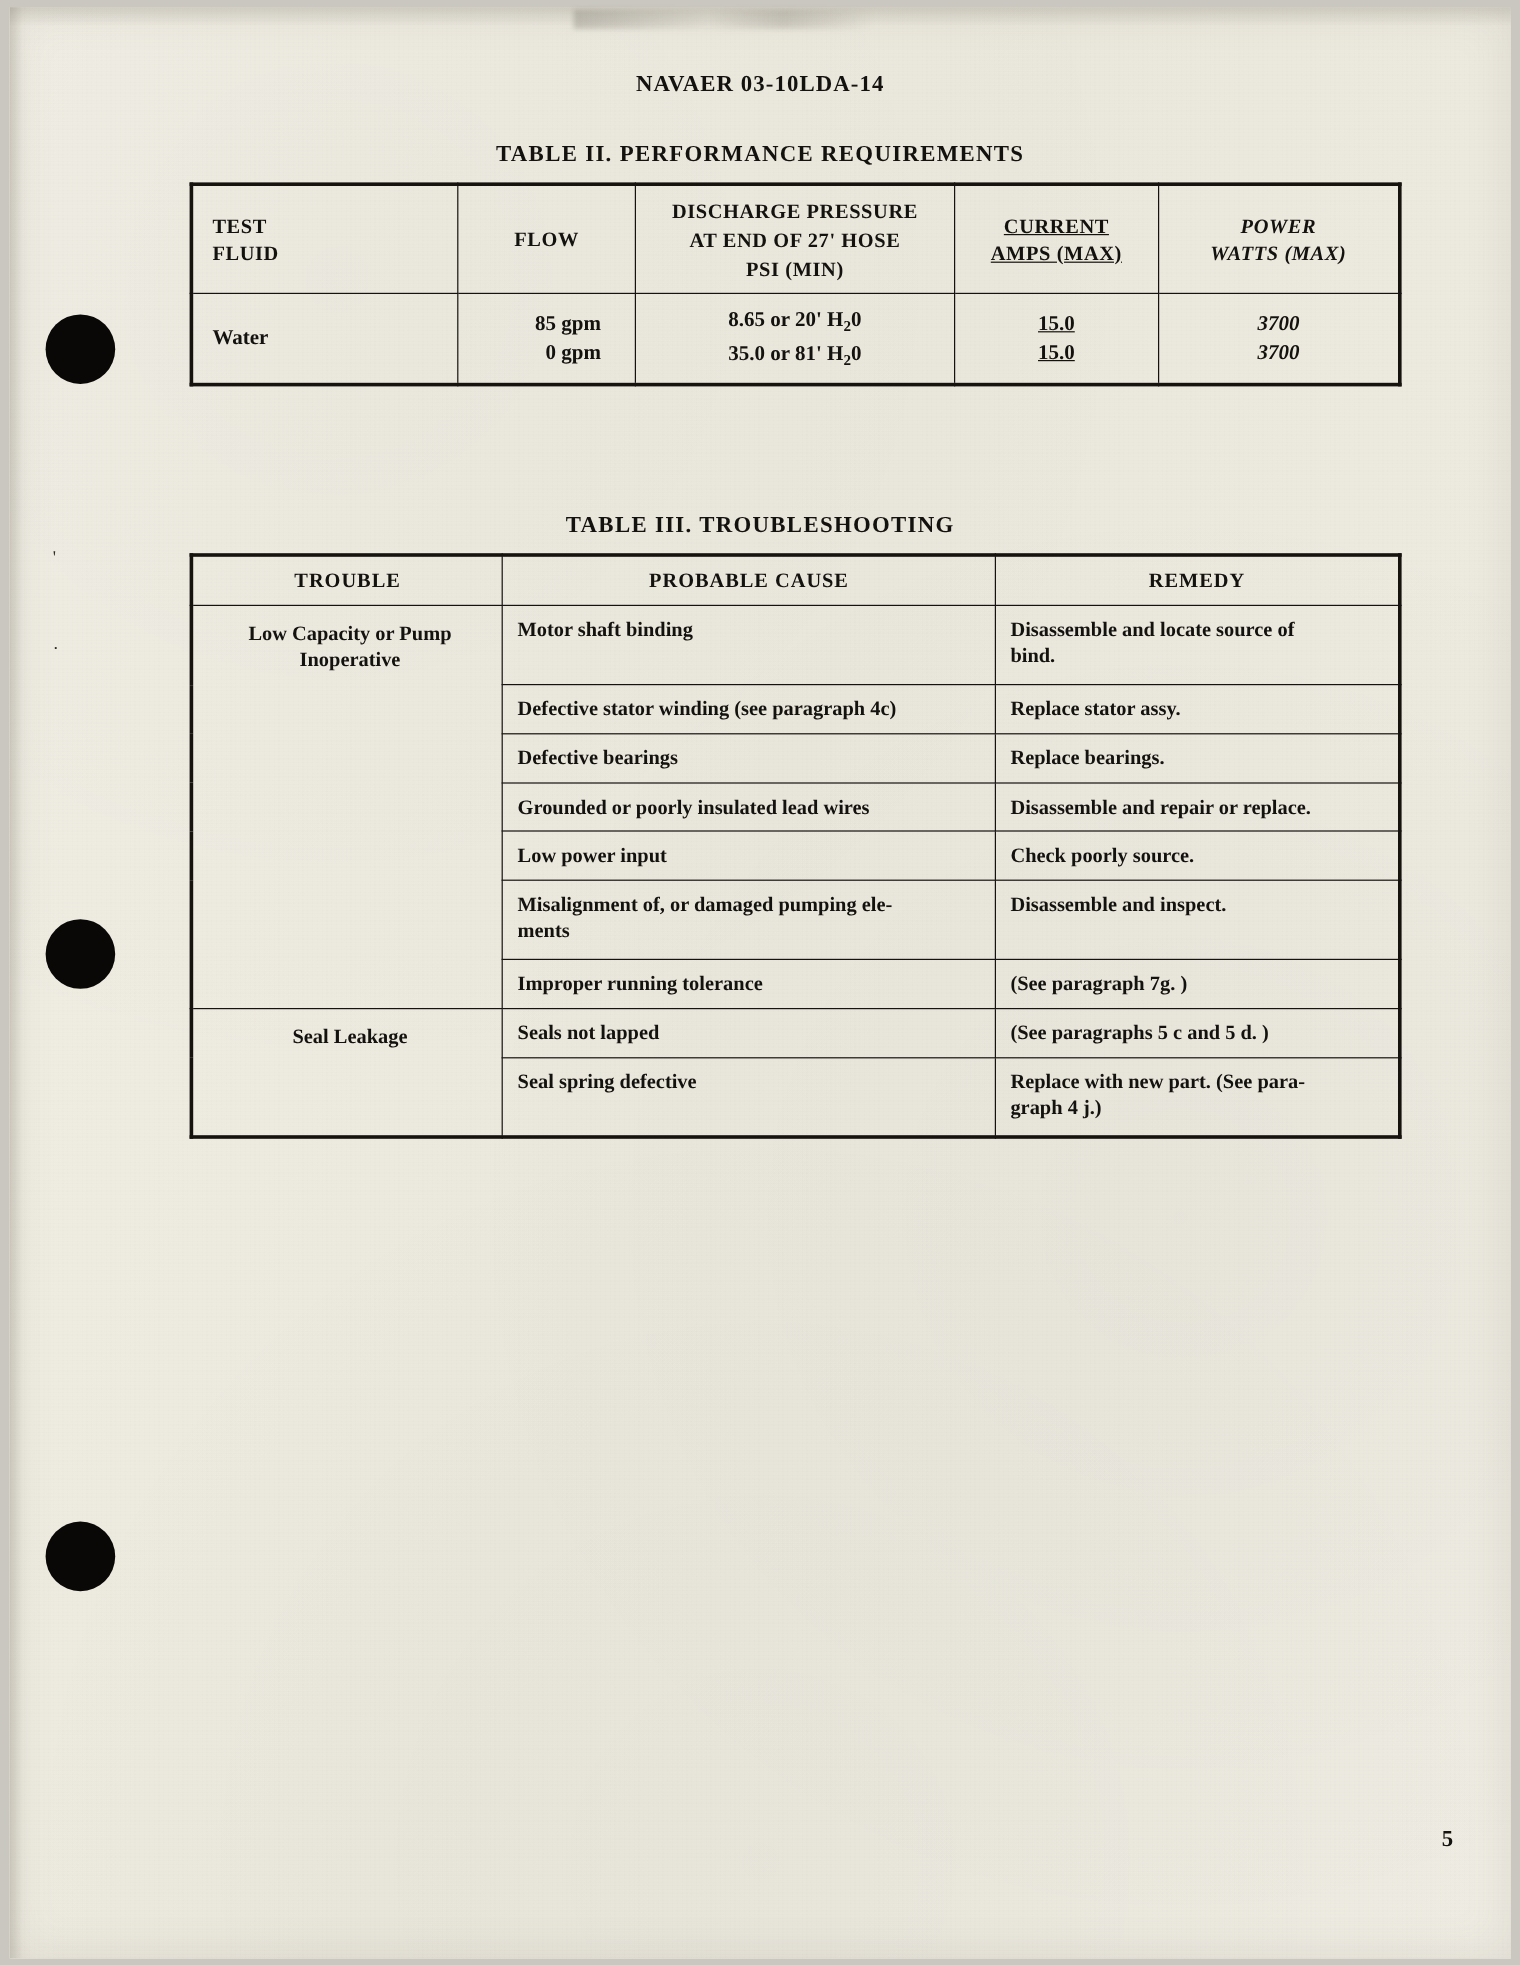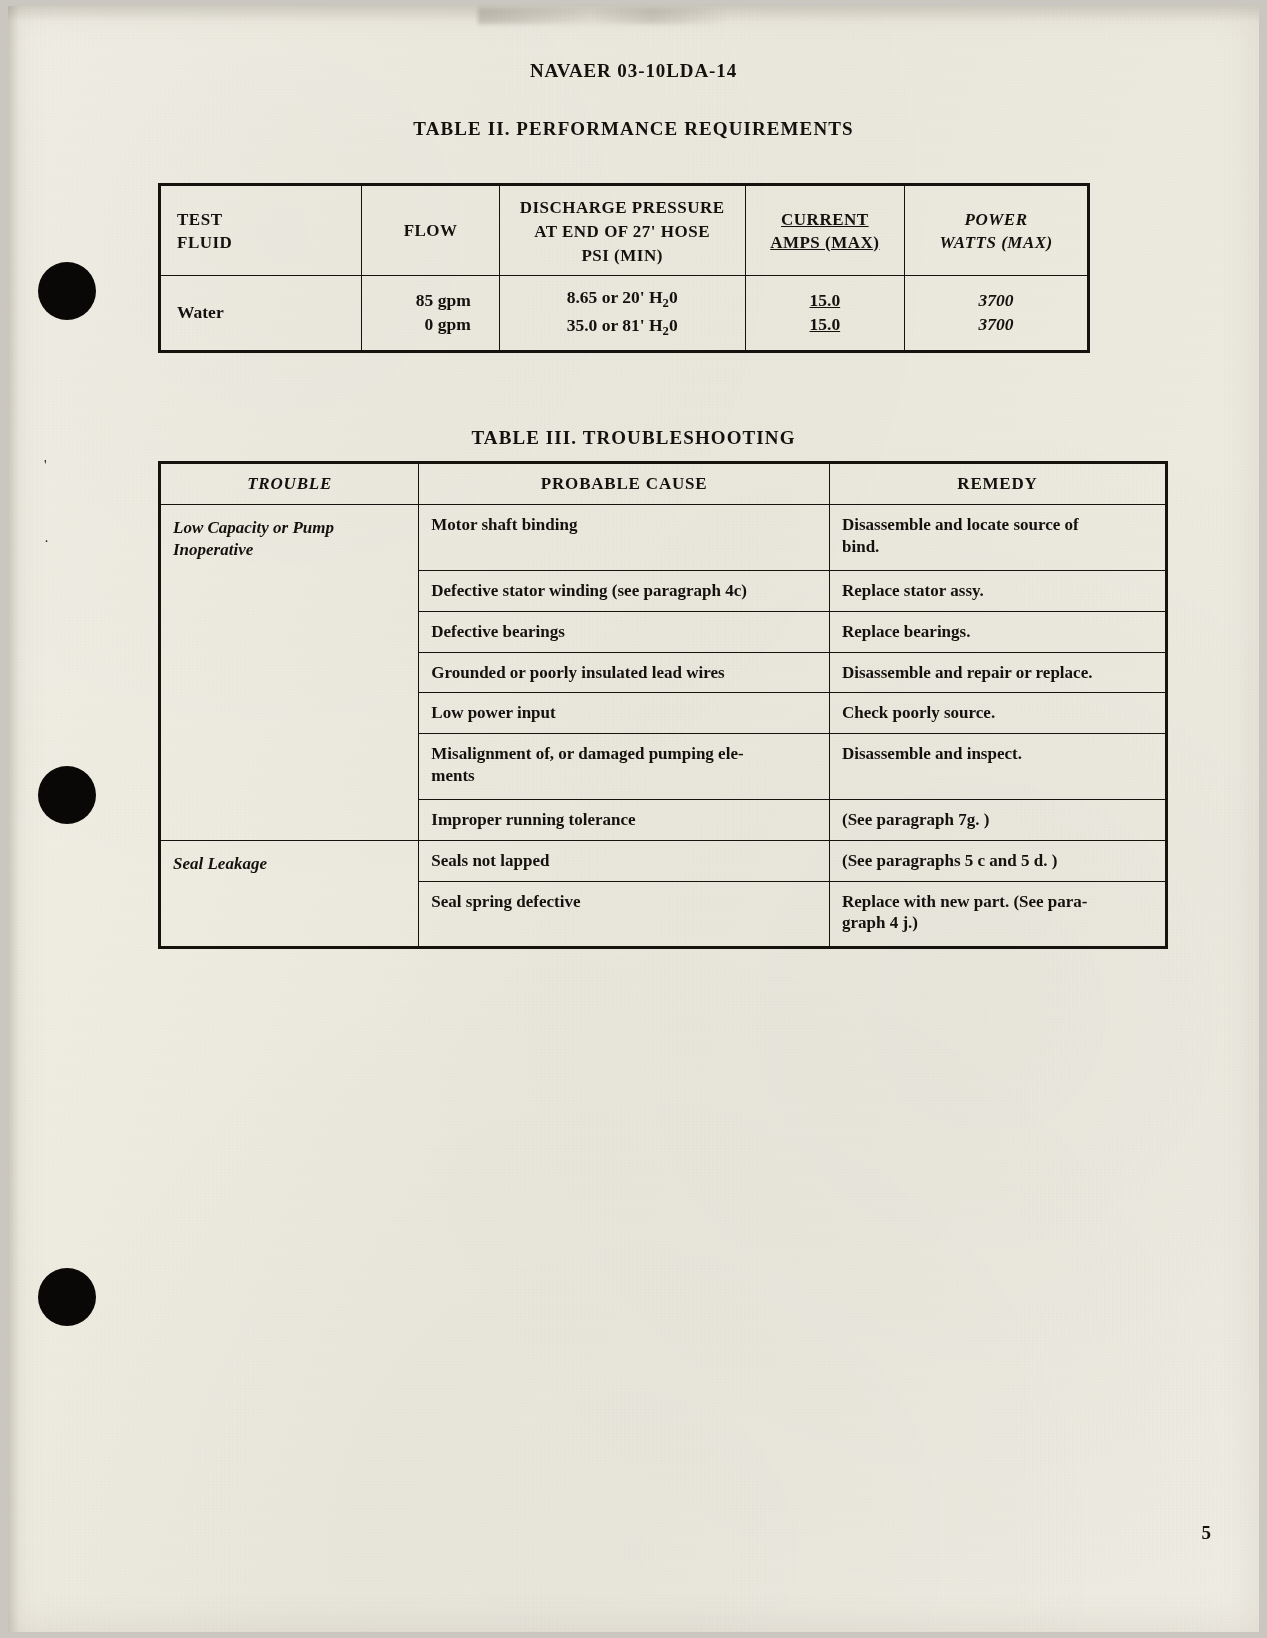--- a/index.html
+++ b/index.html
@@ -101,21 +101,21 @@
     border:1.6px solid #16130f;
     padding:0;
     vertical-align:middle;
     font-weight:bold;
     color:#14120e;
   }
   table.doc { border:3px solid #16130f; }
 
   
   #table2 {
-    left:150px; top:146px; width:932px;margin-top:31px;
+    left:150px; top:146px; width:1010px;
   }
   #table2 th {
     font-size:17px;
     letter-spacing:0.5px;
     text-align:center;
     line-height:1.25;
     padding:10px 4px 8px 4px;
     height:84px;
   }
   #table2 td {
@@ -142,24 +142,24 @@
     padding:10px 4px;
     height:40px;
   }
   #table3 td {
     font-size:17px;
     padding:9px 8px 9px 12px;
     line-height:1.28;
     text-align:left;
     vertical-align:top;
   }
-  #table3 .col-trouble { width:260px;font-style:italic; }
+  #table3 .col-trouble { width:260px; }
   #table3 .col-cause   { width:412px; }
   #table3 .col-remedy  { width:338px; }
-  #table3 td.trouble-cell { vertical-align:top; padding-top:12px; }
+  #table3 td.trouble-cell { vertical-align:top; padding-top:12px;text-align:center; }
   #table3 tr.r-tall td { height:66px; }
 
   .page-number {
     position:absolute;
     right:48px;
     top:1516px;
     font-weight:bold;
     font-size:19px;
     color:#14120e;
   }

